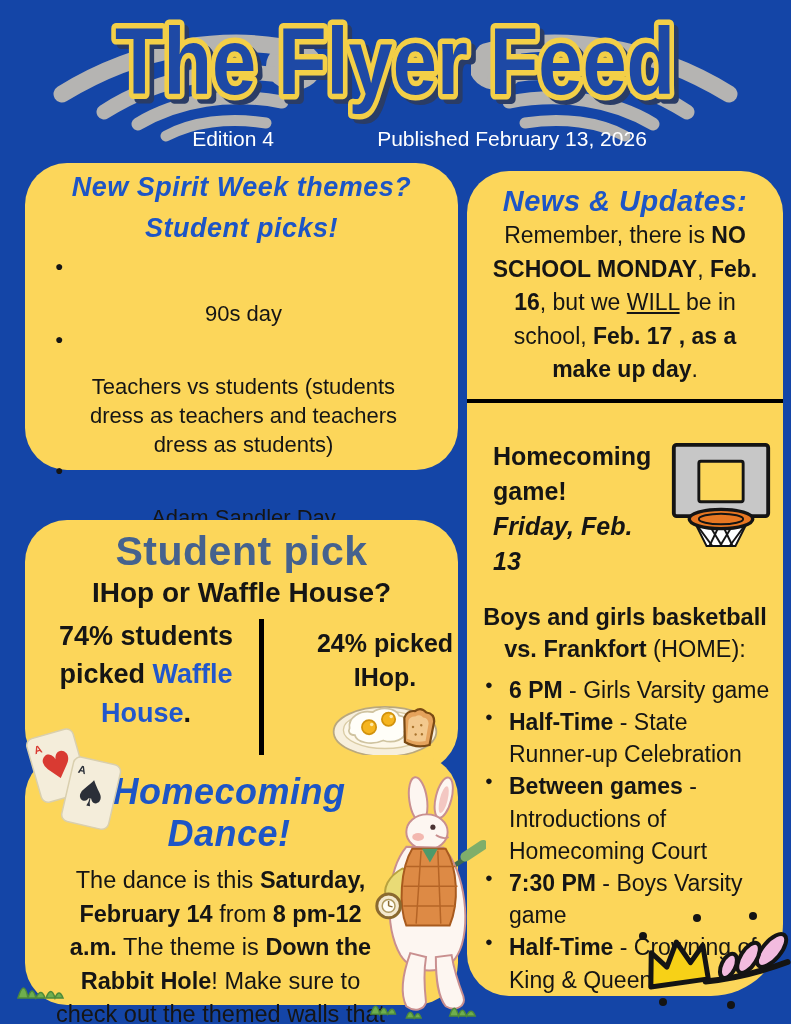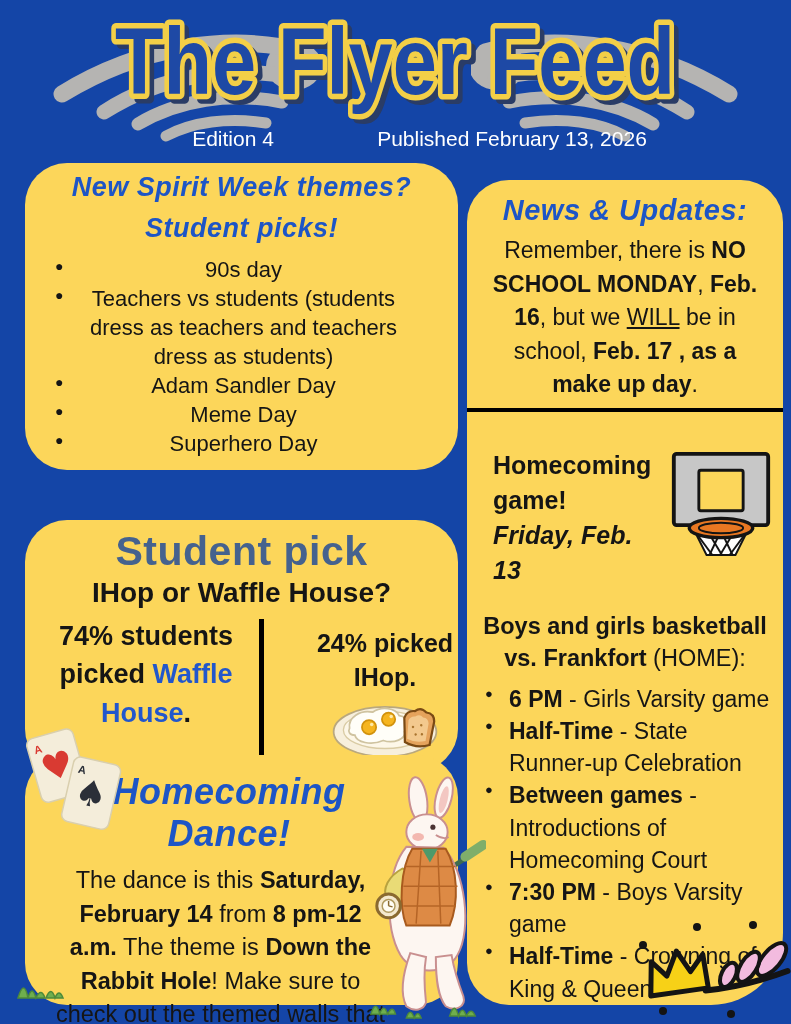--- a/index.html
+++ b/index.html
@@ -23,21 +23,21 @@
   
   .card{position:absolute;background:var(--card);border-radius:42px;}
   .hand{font-style:italic;font-weight:700;color:var(--accent-blue);letter-spacing:.5px;}
 
   
   #spirit-card{left:25px;top:163px;width:433px;height:307px;}
   .spirit-title{padding-top:4px;text-align:center;font-size:27px;line-height:1.5;}
   .spirit-list{margin-top:7px;padding:0 26px 0 30px;}
   .li-row{display:flex;align-items:flex-start;}
   .li-dot{width:30px;font-size:14px;line-height:1.32;padding-top:2px;text-align:left;}
-  .spirit-list .li-text{flex:1;font-size:22px;line-height:1.32;text-align:center;padding-right:30px;}
+  .spirit-list .li-text{flex:1;font-size:22px;line-height:1.32;text-align:center;padding-right:30px;margin-top:44px;}
 
   
   #pick-card{left:25px;top:520px;width:433px;height:251px;}
   .sp-title{font-size:41px;font-weight:700;color:var(--slate-title);text-align:center;padding-top:8px;letter-spacing:.5px;}
   .sp-q{font-size:28px;font-weight:700;text-align:center;margin-top:2px;}
   .sp-cols{display:flex;margin-top:8px;align-items:flex-start;}
   .sp-left{width:226px;font-size:27px;font-weight:700;line-height:1.42;text-align:center;padding-left:8px;}
   .v-divider{width:5px;height:146px;background:#000;margin-top:2px;}
   .sp-right{flex:1;text-align:center;margin-left:48px;}
   .sp-right-text{font-size:25px;font-weight:700;line-height:1.35;padding-top:10px;}
@@ -47,24 +47,24 @@
   #dance-card{left:25px;top:755px;width:433px;height:250px;}
   .dance-title{margin:16px 95px 0 70px;text-align:center;font-size:36px;}
   .dance-body{margin:9px 70px 0 28px;text-align:center;font-size:23.5px;line-height:1.43;}
 
   
   .cards-icon{position:absolute;left:26px;top:724px;width:96px;height:114px;z-index:3;}
   .rabbit{position:absolute;left:366px;top:776px;width:120px;height:246px;z-index:3;}
   .grass-sm{position:absolute;left:14px;top:972px;width:54px;height:28px;z-index:3;}
 
   
-  #right-card{left:467px;top:180px;width:316px;height:825px;border-radius:42px 42px 72px 42px;}
+  #right-card{left:467px;top:171px;width:316px;height:825px;border-radius:42px 42px 72px 42px;}
   .news-section{position:absolute;top:0;left:0;right:0;}
   .news-title{padding-top:14px;text-align:center;font-size:29px;}
-  .news-body{margin:7px 20px 0;font-size:23px;line-height:1.46;text-align:center;}
+  .news-body{margin:1px 20px 0;font-size:23px;line-height:1.46;text-align:center;}
   .h-divider{position:absolute;top:228px;left:0;width:100%;height:4px;background:#000;}
   .game-section{position:absolute;top:250px;left:0;right:0;bottom:0;}
   .game-head{display:flex;padding:18px 10px 0 26px;}
   .game-titles{font-size:25px;font-weight:700;line-height:1.4;}
   .game-date{font-style:italic;}
   .hoop{width:104px;height:110px;margin-left:2px;flex:none;}
   .game-intro{margin:22px 10px 0;font-size:23.5px;line-height:1.38;text-align:center;}
   .game-list{margin:8px 6px 0 18px;}
   .game-list .li-dot{width:24px;font-size:13px;line-height:1.4;padding-top:2px;}
   .game-list .li-text{flex:1;font-size:23px;line-height:1.4;text-align:left;}

